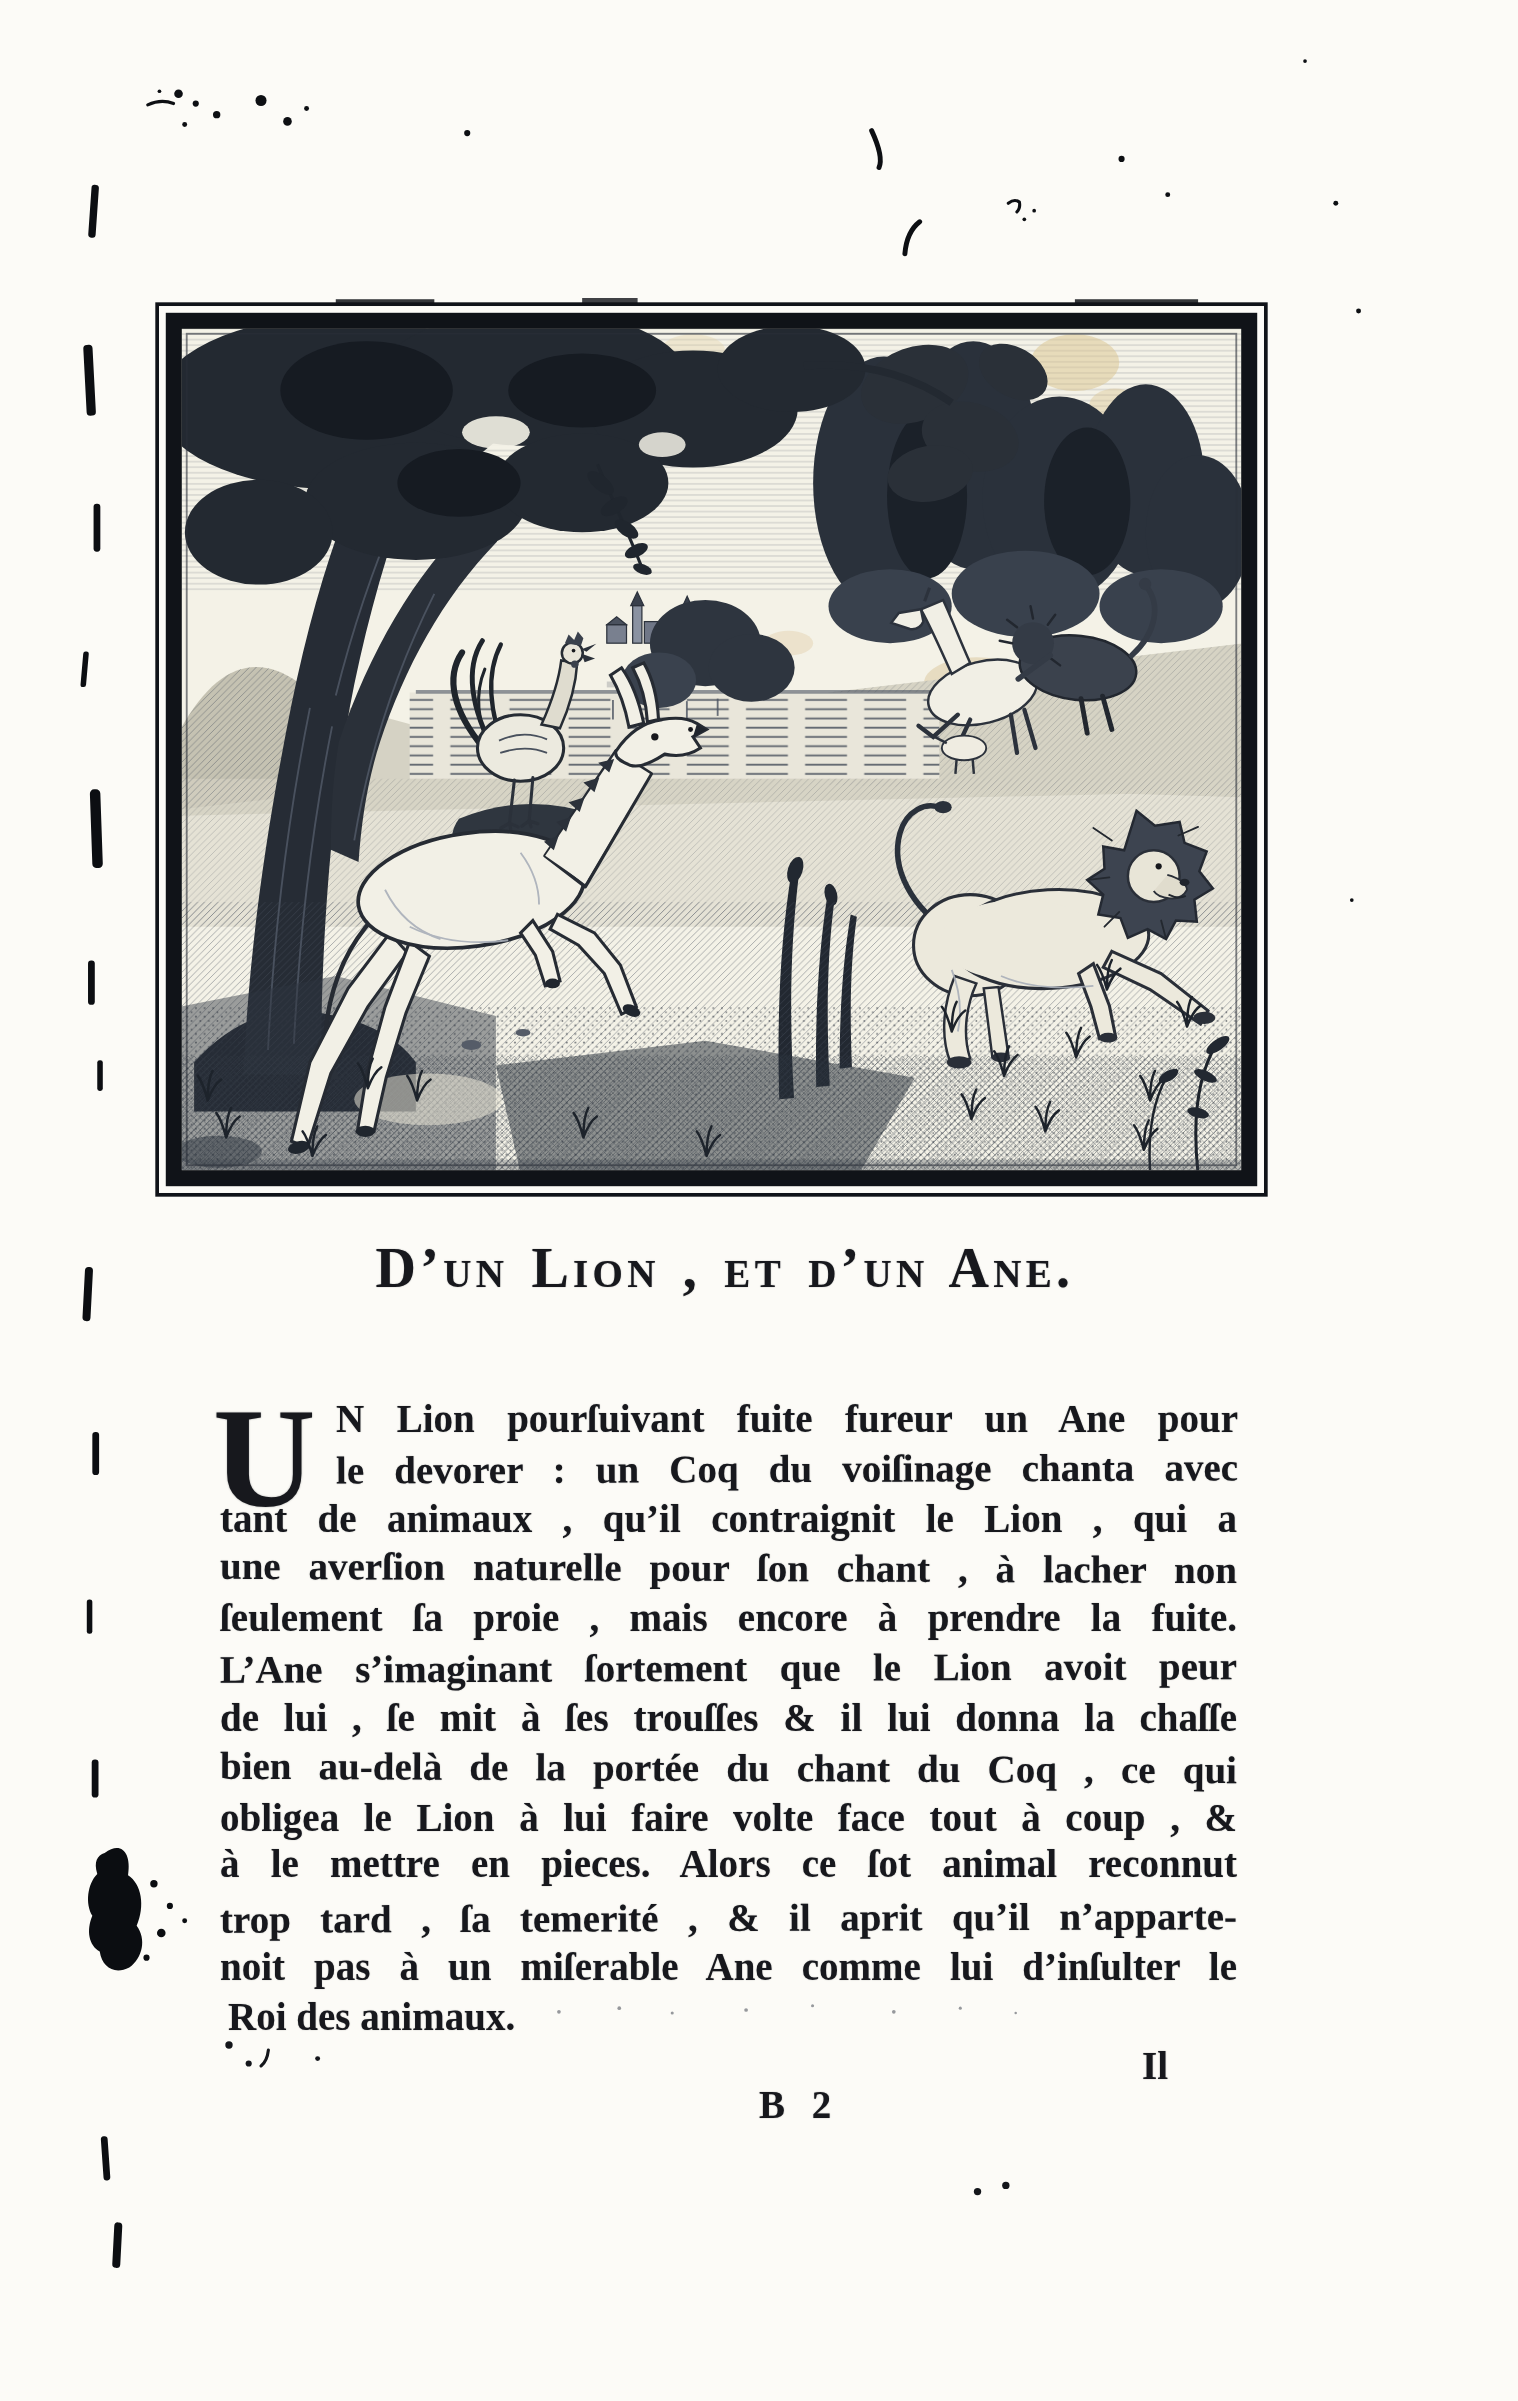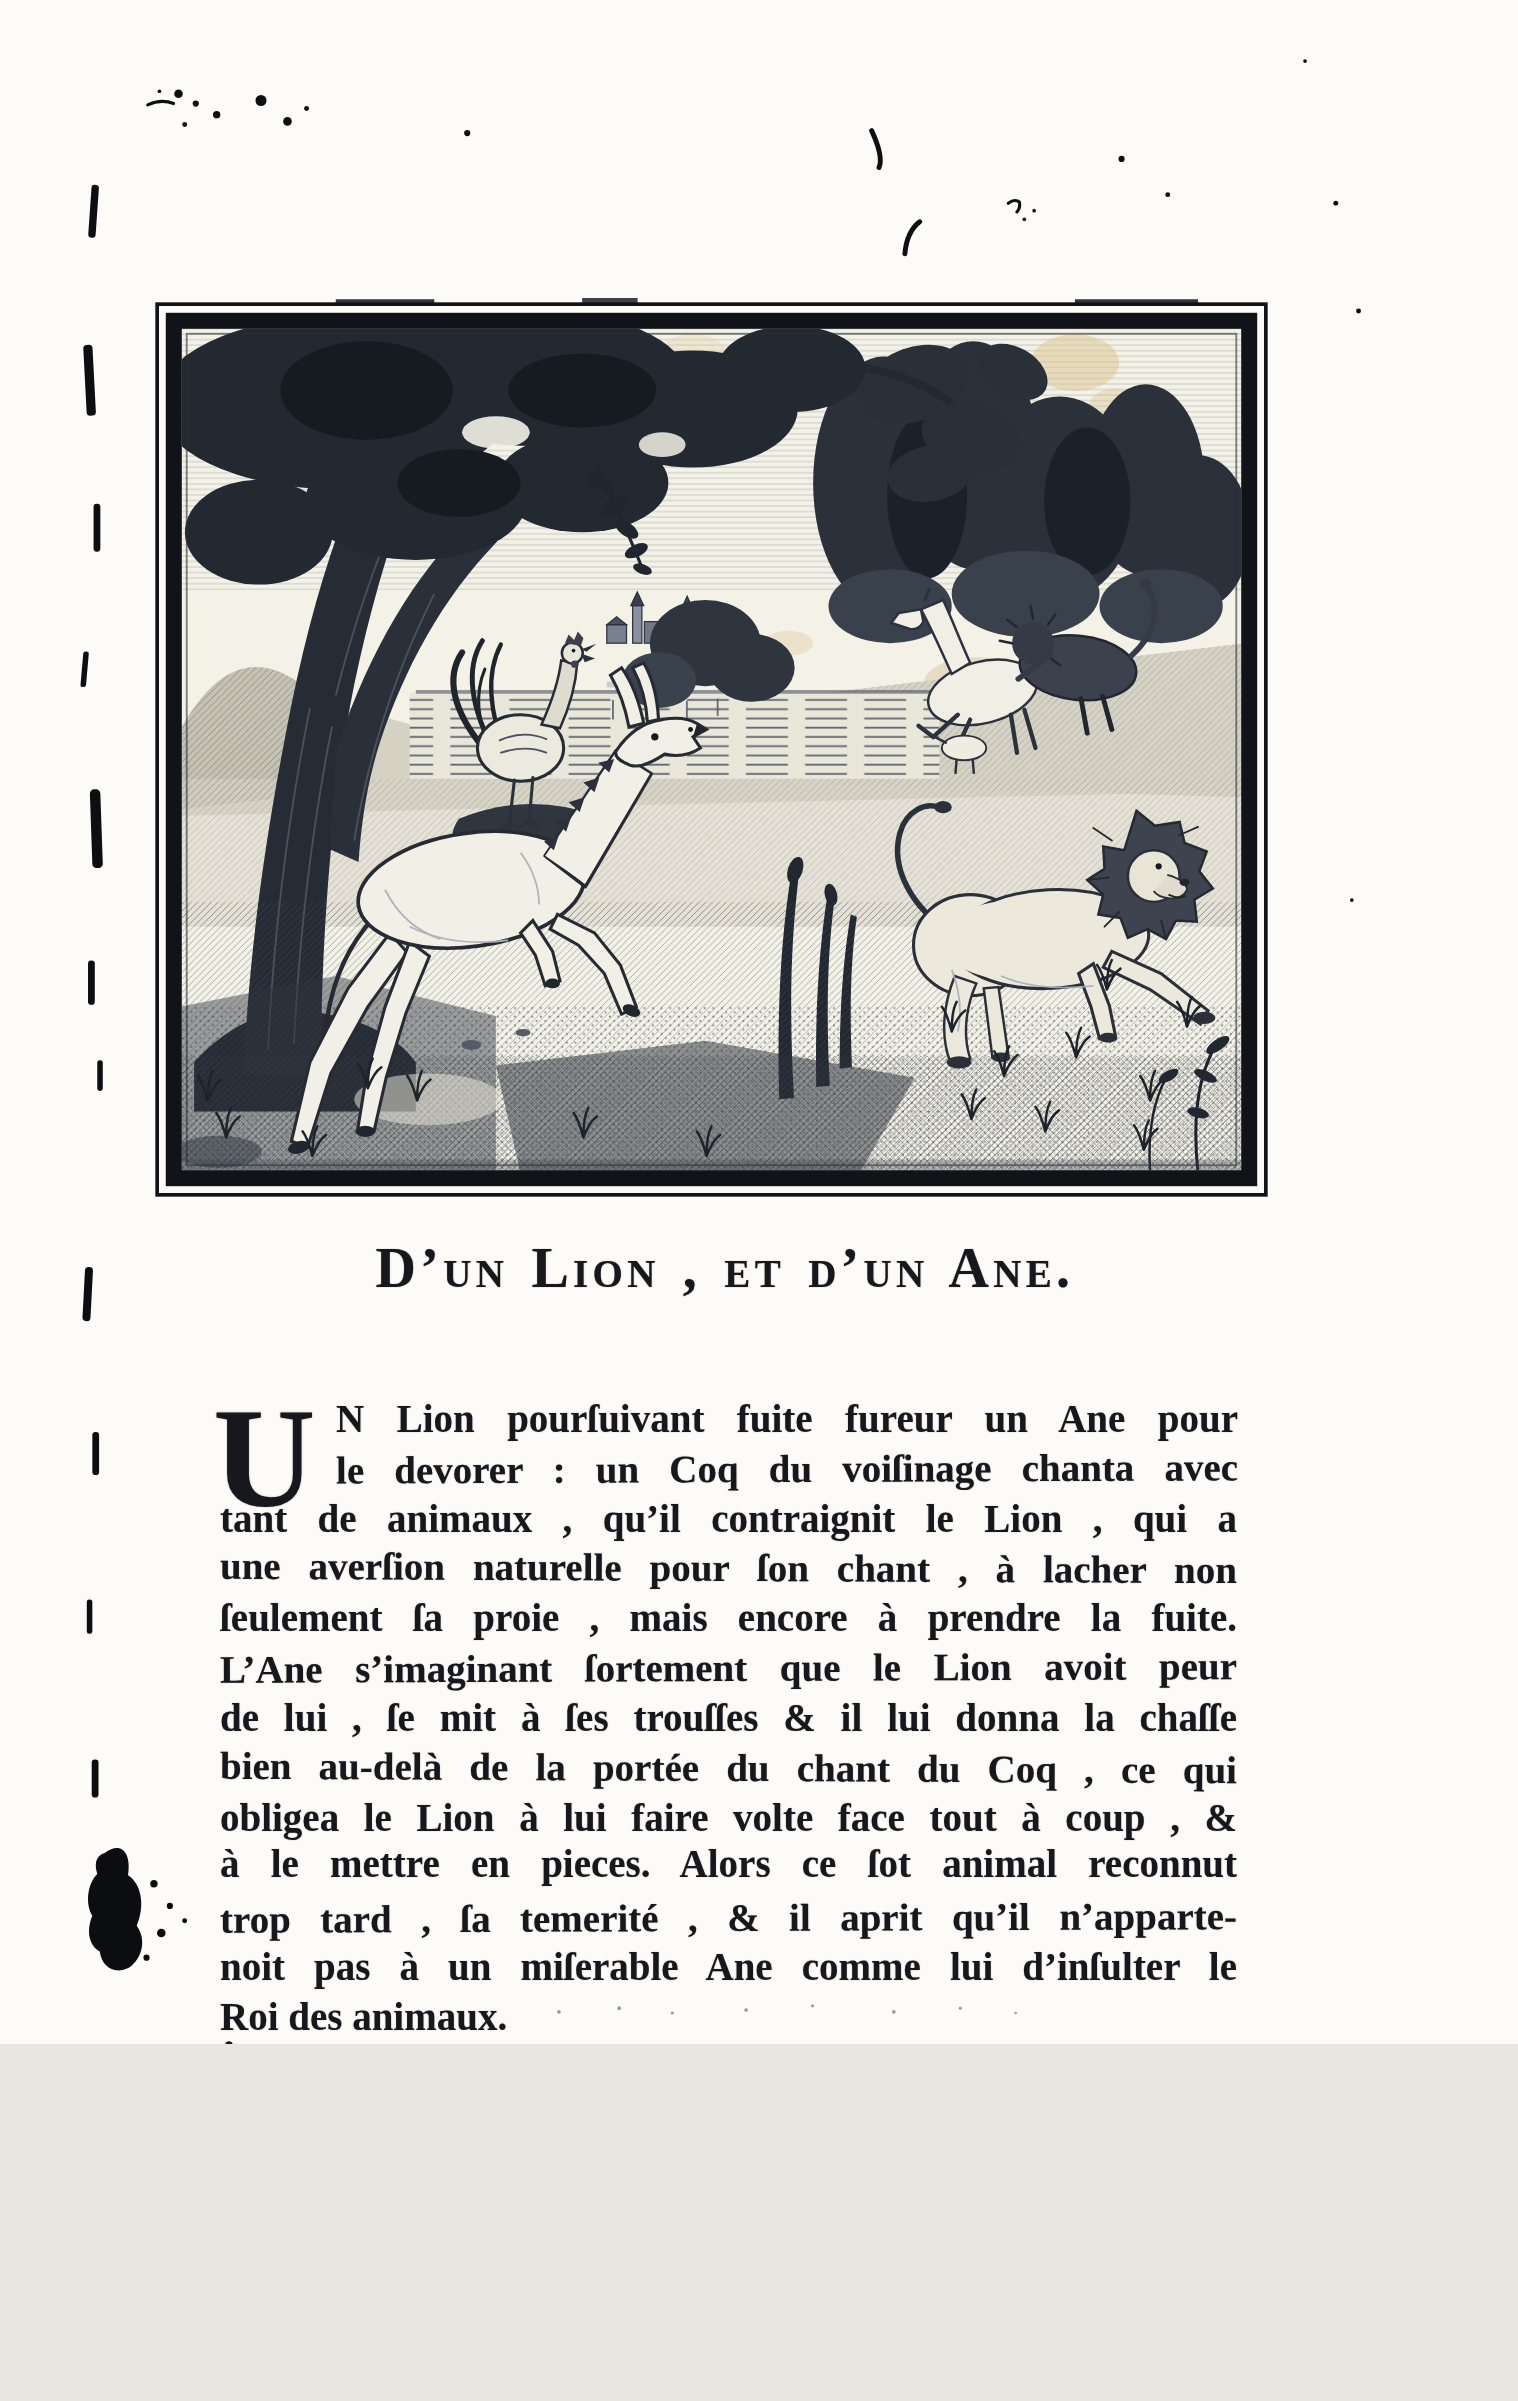--- a/index.html
+++ b/index.html
@@ -1,31 +1,31 @@
 <!DOCTYPE html>
 <html style="font-size:9.9px"><head>
 <meta charset="utf-8">
 <style>
   html,body{margin:0;padding:0;background:#e8e6e0;}
-  .page{position:relative;width:1518px;height:2044px;background:#fcfbf7;
+  .page{position:relative;width:1518px;height:2401px;background:#fcfbf7;
         font-family:"Liberation Serif","DejaVu Serif",serif;color:#17181d;overflow:hidden;}
   .artifacts{position:absolute;left:0;top:0;pointer-events:none;}
   .engraving{position:absolute;left:151px;top:298px;width:1121px;height:903px;margin:0;}
   .engraving svg{display:block;width:100%;height:100%;}
   .fable-title{position:absolute;left:294px;top:1240px;width:862px;margin:0;
         text-align:center;font-size:56px;font-weight:700;font-variant:small-caps;
         letter-spacing:4.3px;word-spacing:4.9px;line-height:1;
         text-shadow:0 0 1.2px rgba(20,22,28,.45);}
   .dropcap{position:absolute;left:213px;top:1387px;font-size:142px;line-height:1;
         font-weight:700;text-shadow:0 0 1.8px rgba(20,22,28,.4);}
   .bline{position:absolute;left:220px;width:1017px;font-size:39px;font-weight:700;
         line-height:1.1;text-align:justify;text-align-last:justify;-moz-text-align-last:justify;
         text-shadow:0 0 1.2px rgba(20,22,28,.4);}
   .bline.ind{left:336px;width:902px;}
-  .bline.last{text-align-last:left;}
+  .bline.last{text-align-last:left;margin-left:8px;}
   .t0{top:1398px}.t1{top:1448px}.t2{top:1498px}.t3{top:1547px}.t4{top:1597px}
   .t5{top:1647px}.t6{top:1697px}.t7{top:1747px}.t8{top:1797px}.t9{top:1843px}
   .t10{top:1897px}.t11{top:1946px}.t12{top:1996px}
   .r1{transform:rotate(.25deg)}.r2{transform:rotate(-.2deg)}
   .sig{position:absolute;left:759px;top:2046px;font-size:39px;font-weight:700;
         word-spacing:17px;text-shadow:0 0 1.2px rgba(20,22,28,.45);margin-top:36px;}
   .catch{position:absolute;left:1142px;top:2043px;font-size:39px;font-weight:700;
         text-shadow:0 0 1.2px rgba(20,22,28,.45);}
 </style>
 </head>

